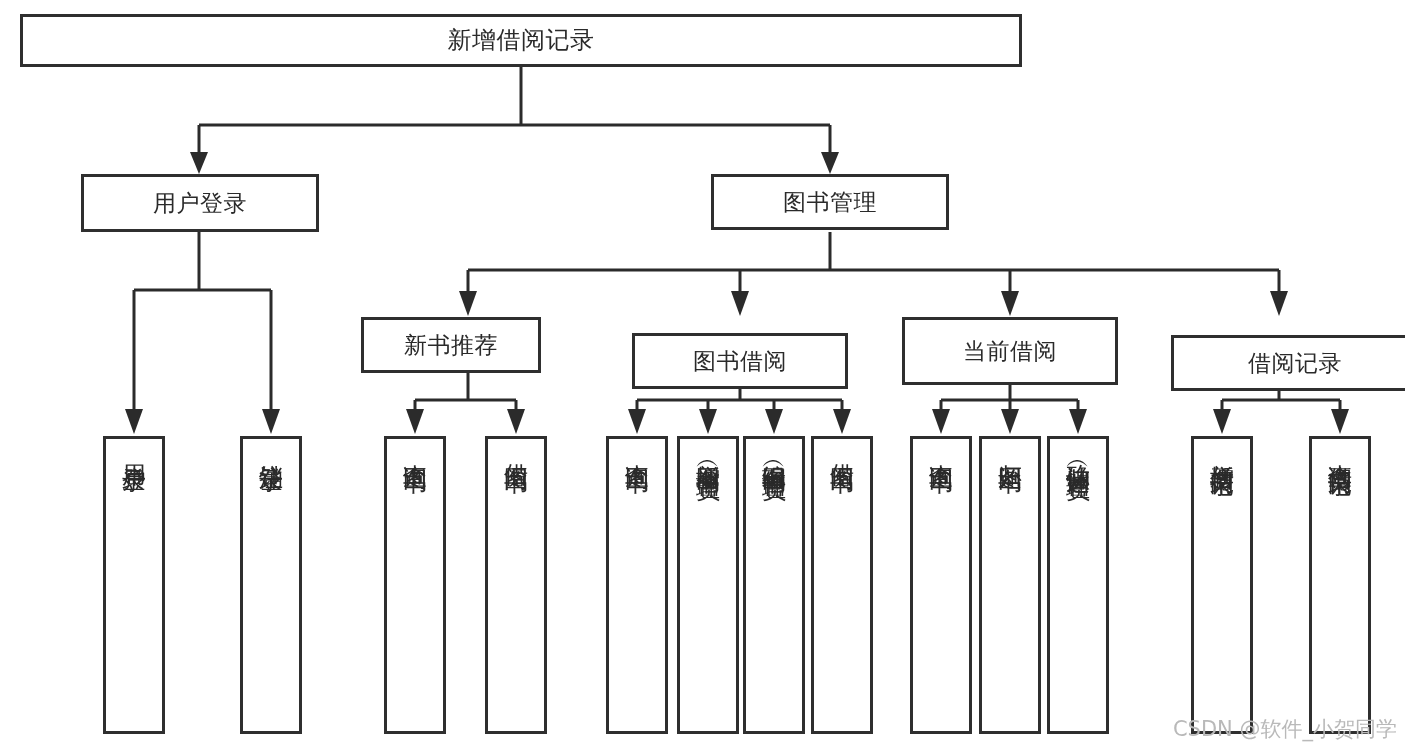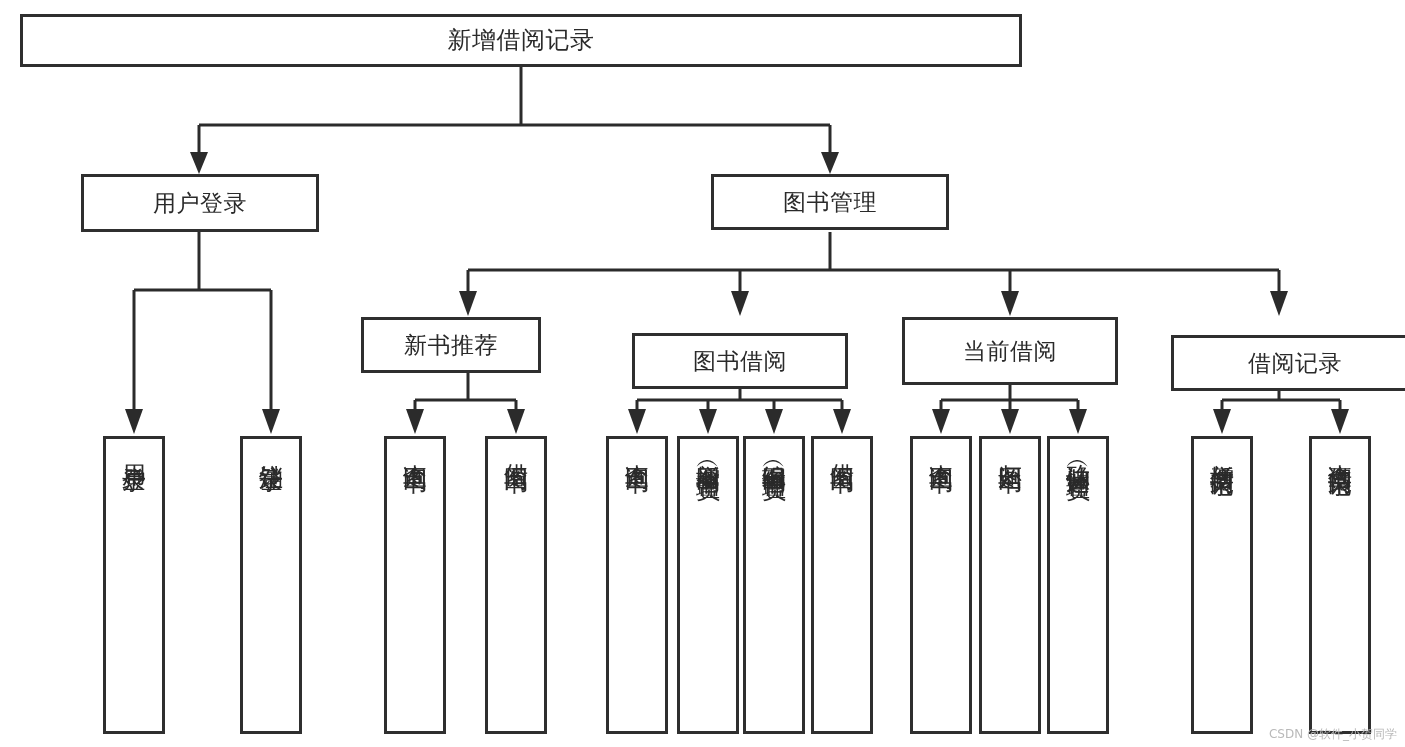--- a/index.html
+++ b/index.html
@@ -80,21 +80,21 @@
     letter-spacing: 2px;
     line-height: 1;
     white-space: nowrap;
   }
 
   
   #watermark {
     position: absolute;
     right: 8px;
     bottom: 4px;
-    font-size: 12px;
+    font-size: 21px;
     color: #b9b9b9;
     z-index: 3;
     white-space: nowrap;
     user-select: none;
   }
 </style>
 </head>
 <body>
 
 <div id="diagram-root">

